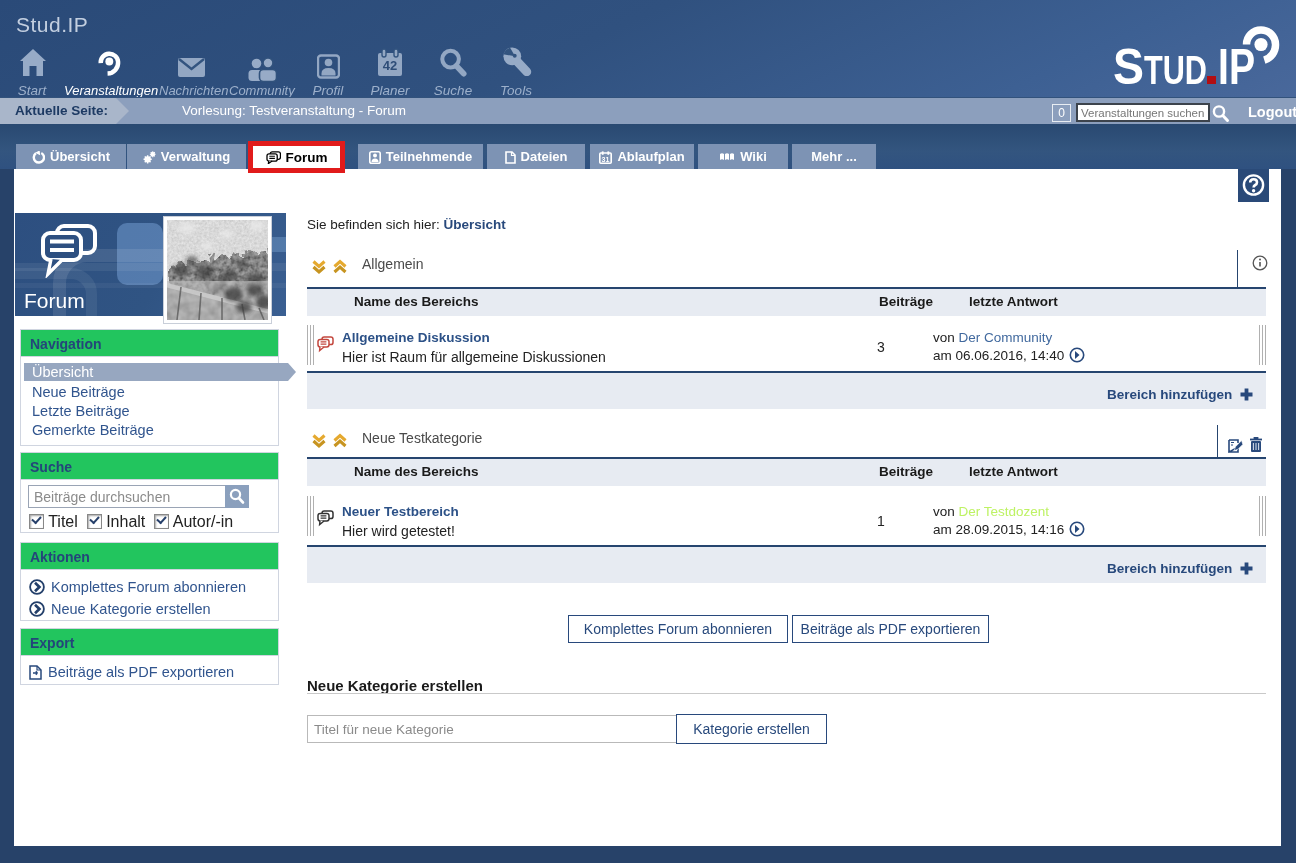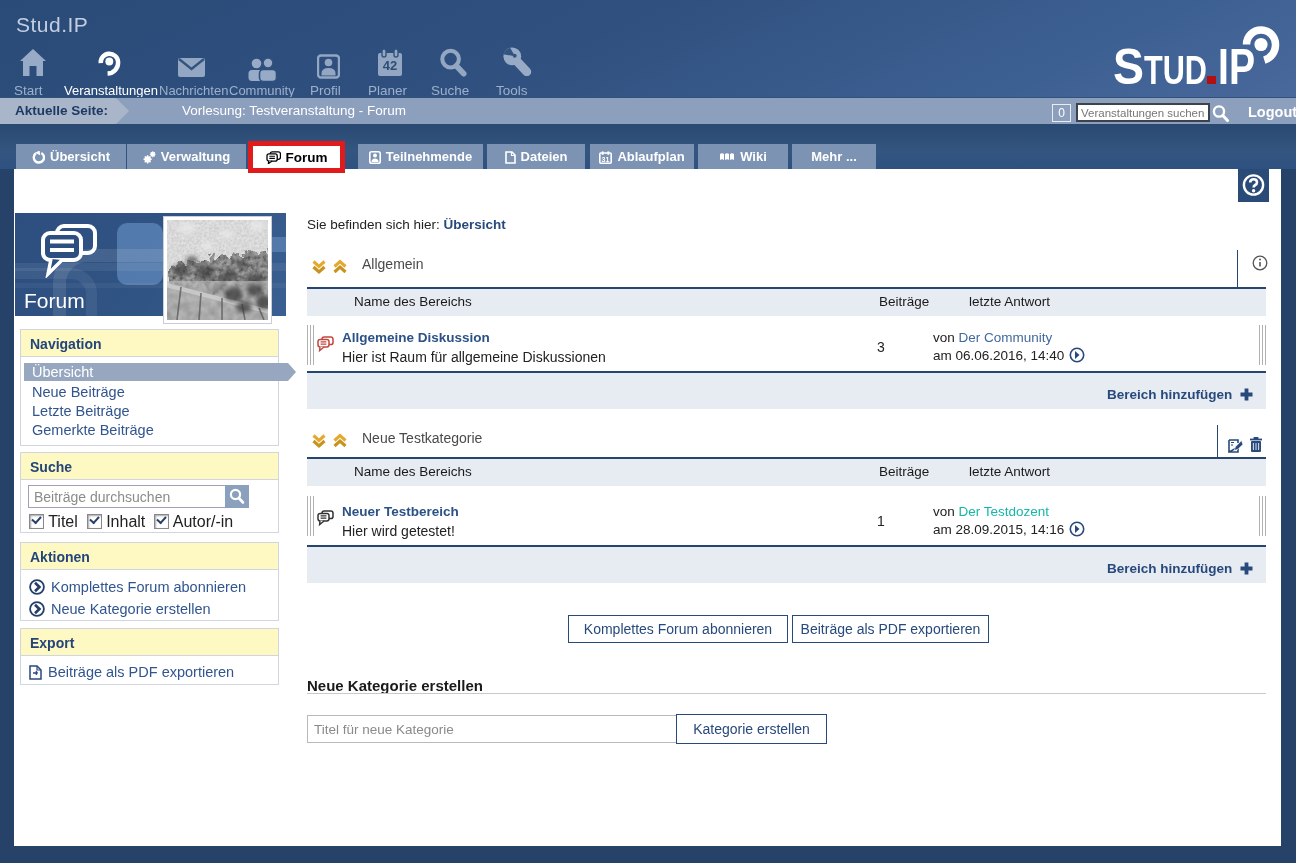--- a/index.html
+++ b/index.html
@@ -5,21 +5,21 @@
 <style>
   html,body{margin:0;padding:0;}
   body{width:1296px;height:863px;position:relative;overflow:hidden;
        font-family:"Liberation Sans",sans-serif;background:#274269;}
   .abs{position:absolute;}
   
   #header{left:0;top:0;width:1296px;height:97px;
     background:linear-gradient(155deg,#2a4a78 0%,#30517f 45%,#3d6093 80%,#49689b 100%);}
   #brand{left:16px;top:13px;font-size:21px;color:#c3cfe0;letter-spacing:0.5px;}
   .hic{top:48px;height:29px;}
-  .hlabel{top:83px;font-size:13.5px;color:#9db0cb;white-space:nowrap;}
+  .hlabel{top:83px;font-size:13.5px;color:#9db0cb;text-align:center;white-space:nowrap;font-style:italic;}
   .hlabel.on{color:#fff;}
   
   #crumb{left:0;top:97px;width:1296px;height:27px;background:#8c9fbd;
     border-top:1px solid #32527c;box-sizing:border-box;}
   #crumbL{left:0;top:0;width:116px;height:26px;background:#a9b6ca;}
   #crumbArrow{left:116px;top:0;width:0;height:0;
     border-top:13px solid transparent;border-bottom:13px solid transparent;
     border-left:13px solid #a9b6ca;}
   #crumbTxt1{left:15px;top:5px;font-size:13.5px;font-weight:bold;color:#1d3a63;}
   #crumbTxt2{left:148px;top:5px;font-size:13.5px;color:#fff;margin-left:34px;}
@@ -38,21 +38,21 @@
   
   #whitebox{left:14px;top:169px;width:1267px;height:677px;background:#fff;}
   #helpbtn{left:1238px;top:169px;width:31px;height:33px;background:#2a4a78;}
   
   #simg{left:15px;top:213px;width:271px;height:103px;overflow:hidden;
     background:linear-gradient(120deg,#2d4f80 0%,#305483 55%,#3a5f92 100%);}
   #simg .forumtitle{left:9px;top:76px;font-size:21px;color:#fff;}
   #photo{left:163px;top:216px;width:101px;height:100px;background:#fff;
     border:1px solid #c9cfd9;padding:3px;}
   .sbox{left:20px;width:257px;background:#fff;border:1px solid #d0d5e0;}
-  .sbox .shead{height:26px;background:#fef9c3;border-bottom:1px solid #d0d5e0;
+  .sbox .shead{height:26px;background:#22c55e;border-bottom:1px solid #d0d5e0;
     font-size:14px;font-weight:bold;color:#24457a;line-height:28px;padding-left:9px;}
   .navitem{font-size:14.5px;color:#31558e;padding:1px 0 2px 11px;}
   #navactive{position:relative;left:3px;width:256px;margin:6px 0 2px 0;background:#97a7c0;
     color:#fff;font-size:14.5px;height:18px;line-height:18px;padding-left:8px;}
   #navactive:after{content:"";position:absolute;right:-8px;top:0;width:0;height:0;
     border-top:9px solid transparent;border-bottom:9px solid transparent;
     border-left:8px solid #97a7c0;}
   #sinput{left:7px;top:5px;width:190px;height:19px;border:1px solid #9aa4b5;
     color:#8b8b8b;font-size:14px;padding:1px 5px;font-family:"Liberation Sans",sans-serif;}
   #sbtn{left:204px;top:5px;width:24px;height:23px;background:#8ba0bd;}
@@ -62,21 +62,21 @@
   .ck:after{content:"";position:absolute;left:2px;top:1px;width:7px;height:4px;
     border-left:2px solid #27406b;border-bottom:2px solid #27406b;transform:rotate(-48deg);}
   .alink{font-size:14.5px;color:#31558e;margin:6px 0 0 8px;white-space:nowrap;}
   .alink svg{vertical-align:-3px;margin-right:6px;}
   
   .ctext{font-size:13.5px;color:#222;}
   .blink{color:#28497c;font-weight:bold;}
   .cattitle{font-size:14px;color:#4a4a4a;}
   .navyline{height:2px;background:#26456f;}
   .thead{background:#e7ebf2;border-bottom:1px solid #fff;}
-  .th{font-size:13.5px;font-weight:normal;color:#1a1a1a;padding-left:36px;}
+  .th{font-size:13.5px;font-weight:bold;color:#1a1a1a;padding-left:36px;}
   .tfoot{background:#e7ebf2;}
   .vline{width:1px;background:#26456f;}
   .handle{width:7px;height:40px;
     background:repeating-linear-gradient(to right,#b0b0b0 0,#b0b0b0 1px,#fff 1px,#fff 3px);}
   .btn{border:1px solid #28497c;background:#fff;color:#28497c;font-size:14px;
     text-align:center;}
 </style>
 </head>
 <body>
 
@@ -427,21 +427,21 @@
   <g fill="none" stroke="#333" stroke-width="1.5">
     <rect x="5" y="1" width="11" height="7.6" rx="2.2" fill="#fff"></rect>
     <rect x="1" y="3.4" width="11" height="7.6" rx="2.2" fill="#fff"></rect>
     <path d="M3 10.6 L2.6 14.6 L7 11" fill="#fff" stroke-width="1.4"></path>
     <path d="M3.6 5.8 L9.4 5.8 M3.6 8.2 L9.4 8.2" stroke-width="1.3"></path>
   </g>
 </svg>
 <div class="abs blink" style="left:342px;top:504px;font-size:13.5px;color:#2c5187">Neuer Testbereich</div>
 <div class="abs ctext" style="left:342px;top:523px;font-size:14px">Hier wird getestet!</div>
 <div class="abs ctext" style="left:877px;top:513px;font-size:14px">1</div>
-<div class="abs ctext" style="left:933px;top:504px;font-size:13.5px">von <span style="color:#14b8a6">Der Testdozent</span></div>
+<div class="abs ctext" style="left:933px;top:504px;font-size:13.5px">von <span style="color:#bef264">Der Testdozent</span></div>
 <div class="abs ctext" style="left:933px;top:522px;font-size:13.5px">am 28.09.2015, 14:16</div>
 <svg class="abs" style="left:1069px;top:521px" width="16" height="16" viewBox="0 0 16 16">
   <circle cx="8" cy="8" r="6.7" fill="none" stroke="#28497c" stroke-width="1.6"></circle>
   <path d="M6 4 L10.5 8 L6 12 Z" fill="#28497c"></path>
 </svg>
 <div class="abs navyline" style="left:307px;top:545px;width:959px"></div>
 <div class="abs tfoot" style="left:307px;top:547px;width:959px;height:36px"></div>
 <div class="abs blink" style="left:0px;top:561px;width:1253px;text-align:right;font-size:13.5px">Bereich hinzufügen
   <svg width="13" height="13" viewBox="0 0 13 13" style="vertical-align:-2px;margin-left:4px">
       <path d="M4.6 0.5 L8.4 0.5 L8.4 4.6 L12.5 4.6 L12.5 8.4 L8.4 8.4 L8.4 12.5 L4.6 12.5 L4.6 8.4 L0.5 8.4 L0.5 4.6 L4.6 4.6 Z" fill="#28497c"></path>

